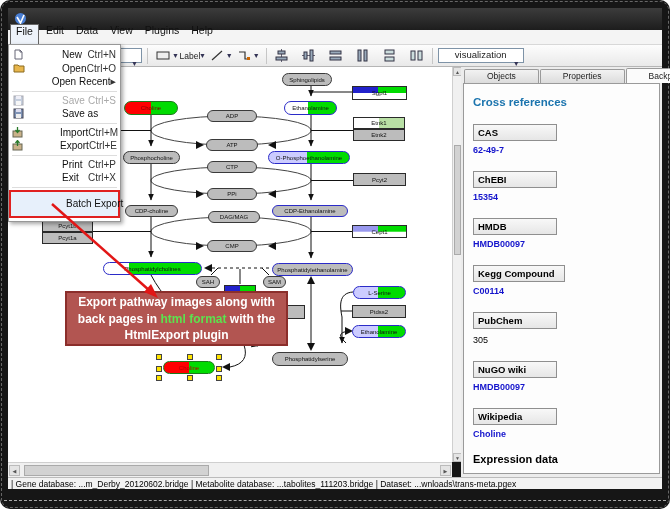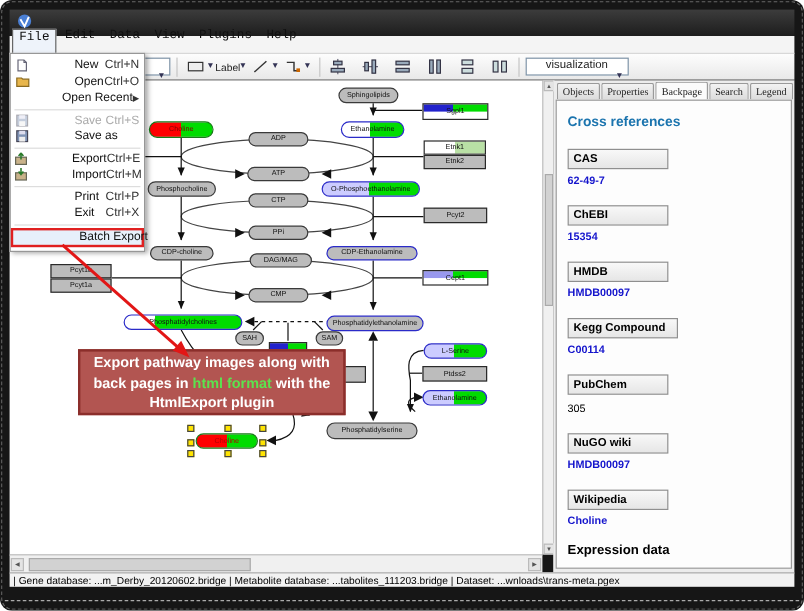--- a/index.html
+++ b/index.html
@@ -5,21 +5,21 @@
   html,body{margin:0;padding:0;background:#fff;font-family:"Liberation Sans",sans-serif;}
   *{box-sizing:border-box;}
   .frame{position:relative;width:670px;height:509px;background:#161616;border-radius:10px;overflow:hidden;}
   .frame::after{content:"";position:absolute;inset:1px;border:1px dashed rgba(255,255,255,.35);border-radius:9px;pointer-events:none;z-index:60;}
   .bottom-dash{position:absolute;left:4px;right:4px;top:500px;border-top:1px dashed #aaa;z-index:61;}
 
   .titlebar{position:absolute;left:8px;top:8px;width:654px;height:22px;background:linear-gradient(#3c3c3c,#1d1d1d);display:flex;align-items:center;padding-left:6px;color:#f0f0f0;font-size:11px;}
   .titlebar .ttl{margin-left:6px;white-space:nowrap;}
 
   .menubar{position:absolute;left:8px;top:30px;width:654px;height:15px;background:#f4f4f4;border-bottom:1px solid #d8d8d8;display:flex;align-items:center;font-size:10.5px;color:#111;}
-  .mb-item{padding:0 5px;height:26px;line-height:13px;margin-left:2px;font-family:Liberation Mono, monospace;}
+  .mb-item{padding:0 5px;height:26px;line-height:13px;margin-left:2px;}
   .mb-item.active{border:1px solid #666;background:#eef3fa;}
 
   .toolbar{position:absolute;left:8px;top:45px;width:654px;height:22px;background:linear-gradient(#fdfdfd,#e9e9e9);border-bottom:1px solid #b5b5b5;display:flex;align-items:center;font-size:9.5px;color:#222;padding-left:6px;}
   .tb-sep{width:1px;height:16px;background:#c6c6c6;margin:0 5px;}
   .tb-combo{border:1px solid #7e93a7;background:#fff;height:15px;display:flex;align-items:center;padding:0 3px;flex-direction:column;}
   .tb-combo .caret{margin-left:4px;font-size:7px;color:#335;}
   .tb-btn{display:flex;align-items:center;justify-content:center;width:18px;height:17px;margin:0 1px;border:1px solid transparent;}
   .tb-btn svg{display:block;}
   .tb-caret{font-size:7px;color:#335;margin:0 1px 0 -1px;}
   .tb-label-btn{font-size:8.5px;padding:0 2px;}
@@ -34,42 +34,42 @@
 
   .vscroll{position:absolute;left:452px;top:67px;width:9px;height:395px;background:#f0f0f0;border-left:1px solid #cfcfcf;z-index:3;}
   .vscroll .arr{position:absolute;left:0;width:9px;height:9px;font-size:5px;color:#555;text-align:center;line-height:9px;background:#e4e4e4;border:1px solid #bbb;}
   .vscroll .thumb{position:absolute;left:1px;width:7px;top:78px;height:110px;background:#d2d2d2;border:1px solid #aaa;}
   .hscroll{position:absolute;left:8px;top:462px;width:444px;height:15px;background:#f0f0f0;border-top:1px solid #cfcfcf;z-index:3;}
   .hscroll .arr{position:absolute;top:2px;width:11px;height:11px;font-size:5px;color:#555;text-align:center;line-height:11px;background:#e4e4e4;border:1px solid #bbb;}
   .hscroll .thumb{position:absolute;top:2px;left:16px;width:185px;height:11px;background:#d2d2d2;border:1px solid #aaa;}
 
   .rightpanel{position:absolute;left:461px;top:67px;width:201px;height:410px;background:#ececec;z-index:3;}
   .tabs{position:absolute;left:3px;top:2px;height:15px;display:flex;font-size:8.5px;color:#222;}
-  .tab{padding:1px 4px;border:1px solid #9a9a9a;border-bottom:none;background:linear-gradient(#f2f2f2,#dcdcdc);margin-right:1px;border-radius:2px 2px 0 0;height:14px;font-family:Liberation Serif, serif;}
+  .tab{padding:1px 22px;border:1px solid #9a9a9a;border-bottom:none;background:linear-gradient(#f2f2f2,#dcdcdc);margin-right:1px;border-radius:2px 2px 0 0;height:14px;}
   .tab.active{background:#fbfbfb;height:15px;position:relative;top:-1px;padding-top:2px;}
   .panel-body{position:absolute;left:2px;top:16px;width:197px;height:391px;background:#fdfdfd;border:1px solid #9a9a9a;overflow:hidden;padding:10px 0 0 9px;}
   .xref-heading{color:#1b74ae;font-weight:bold;font-size:11.5px;margin:2px 0 10px 0;}
   .xref-box{width:84px;border:1px solid #8f8f8f;background:linear-gradient(#f8f8f8,#e6e6e6);font-size:9.5px;font-weight:bold;color:#000;padding:2px 0 2px 4px;margin-top:16px;}
   .xref-box.wide{width:92px;}
   .xref-link{font-size:9px;font-weight:bold;color:#1414cc;margin-top:4px;}
   .xref-plain{font-size:9px;color:#000;margin-top:6px;}
   .expr-heading{font-weight:bold;font-size:11px;color:#000;margin-top:14px;}
 
   .statusbar{position:absolute;left:8px;top:477px;width:654px;height:12px;background:#f2f2f2;border-top:1px solid #bbb;font-size:8.5px;color:#000;line-height:12px;padding-left:3px;white-space:nowrap;z-index:4;}
 
   .filemenu{position:absolute;left:8px;top:44px;width:113px;background:#fff;border:1px solid #979797;box-shadow:2px 2px 4px rgba(0,0,0,.35);z-index:40;padding:3px 0;}
   .fm-item{display:flex;align-items:center;height:13.5px;font-size:10px;color:#111;padding:0 4px 0 3px;}
   .fm-item .ic{width:13px;height:11px;display:flex;align-items:center;justify-content:center;}
   .fm-item .lbl{margin-left:4px;flex:0 0 auto;padding-left:33px;}
   .fm-item .sc{margin-left:auto;color:#333;}
   .fm-item.disabled .lbl,.fm-item.disabled .sc{color:#aaa;}
   .fm-item.disabled .ic{opacity:.45;}
   .fm-item .sub{margin-left:auto;font-size:7px;color:#333;}
   .fm-sep{height:1px;background:#ddd;margin:2px 3px;}
-  .fm-item.hl{background:#e7f0fb;border:2px solid #e02020;height:16px;padding-left:18px;}
+  .fm-item.hl{background:#e7f0fb;border:2px solid #e02020;height:28px;padding-left:18px;}
 
   .red-overlay{position:absolute;left:0;top:0;z-index:50;pointer-events:none;}
 </style>
 </head>
 <body>
 
 <div class="frame">
 
   <div class="titlebar">
     <span><svg width="13" height="13" viewBox="0 0 13 13">
@@ -350,35 +350,35 @@
             <rect x="3" y="6" width="5" height="4" fill="#eee"></rect>
           </svg>
         </span>
         <span class="lbl">Save as</span>
       </div>
       <div class="fm-sep"></div>
       <div class="fm-item">
         <span class="ic">
           <svg width="11" height="11">
             <rect x="1" y="4" width="9" height="6" fill="#c9b28a" stroke="#665"></rect>
+            <path d="M5.5 0 V5 M3.5 3 L5.5 5.5 L7.5 3" stroke="#2a7a2a" fill="none" stroke-width="1.3"></path>
+          </svg>
+        </span>
+        <span class="lbl">Import</span>
+        <span class="sc">Ctrl+M</span>
+      </div>
+      <div class="fm-item">
+        <span class="ic">
+          <svg width="11" height="11">
+            <rect x="1" y="4" width="9" height="6" fill="#c9b28a" stroke="#665"></rect>
             <path d="M5.5 6 V1 M3.5 3 L5.5 0.5 L7.5 3" stroke="#2a7a2a" fill="none" stroke-width="1.3"></path>
           </svg>
         </span>
         <span class="lbl">Export</span>
         <span class="sc">Ctrl+E</span>
-      </div>
-      <div class="fm-item">
-        <span class="ic">
-          <svg width="11" height="11">
-            <rect x="1" y="4" width="9" height="6" fill="#c9b28a" stroke="#665"></rect>
-            <path d="M5.5 0 V5 M3.5 3 L5.5 5.5 L7.5 3" stroke="#2a7a2a" fill="none" stroke-width="1.3"></path>
-          </svg>
-        </span>
-        <span class="lbl">Import</span>
-        <span class="sc">Ctrl+M</span>
       </div>
       <div class="fm-sep"></div>
       <div class="fm-item">
         <span class="ic"></span>
         <span class="lbl">Print</span>
         <span class="sc">Ctrl+P</span>
       </div>
       <div class="fm-item">
         <span class="ic"></span>
         <span class="lbl">Exit</span>

